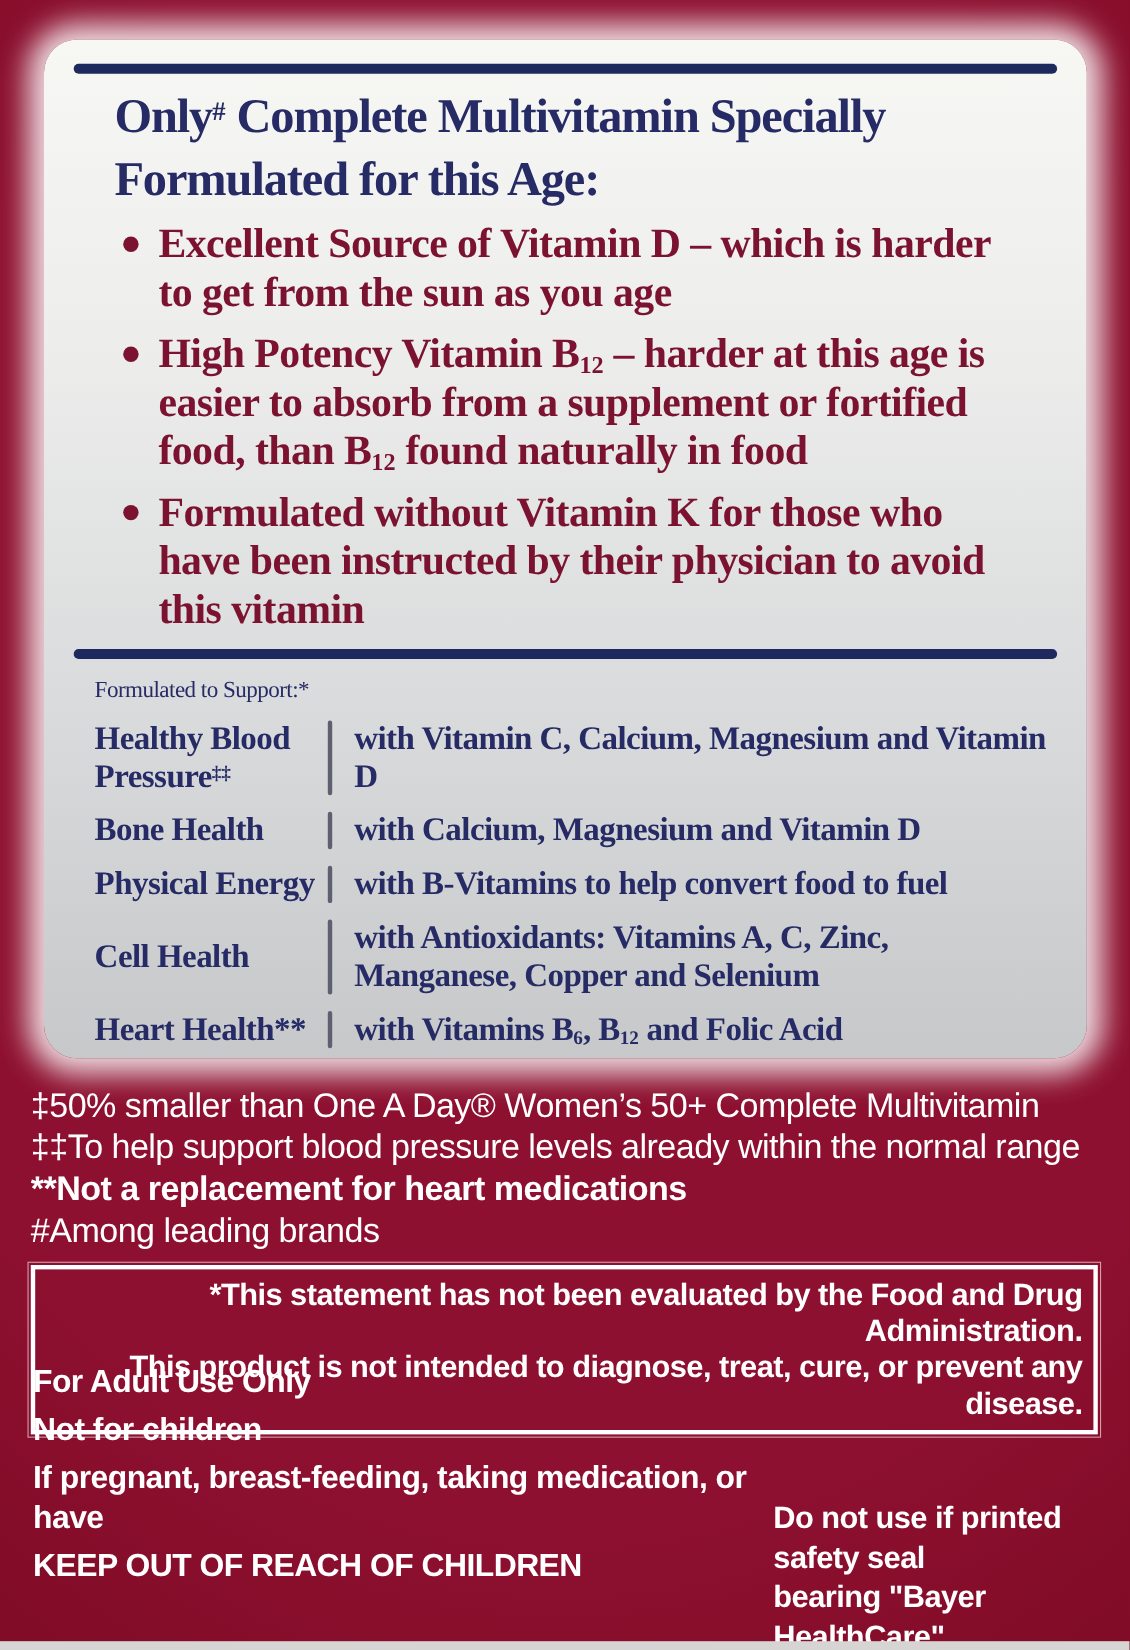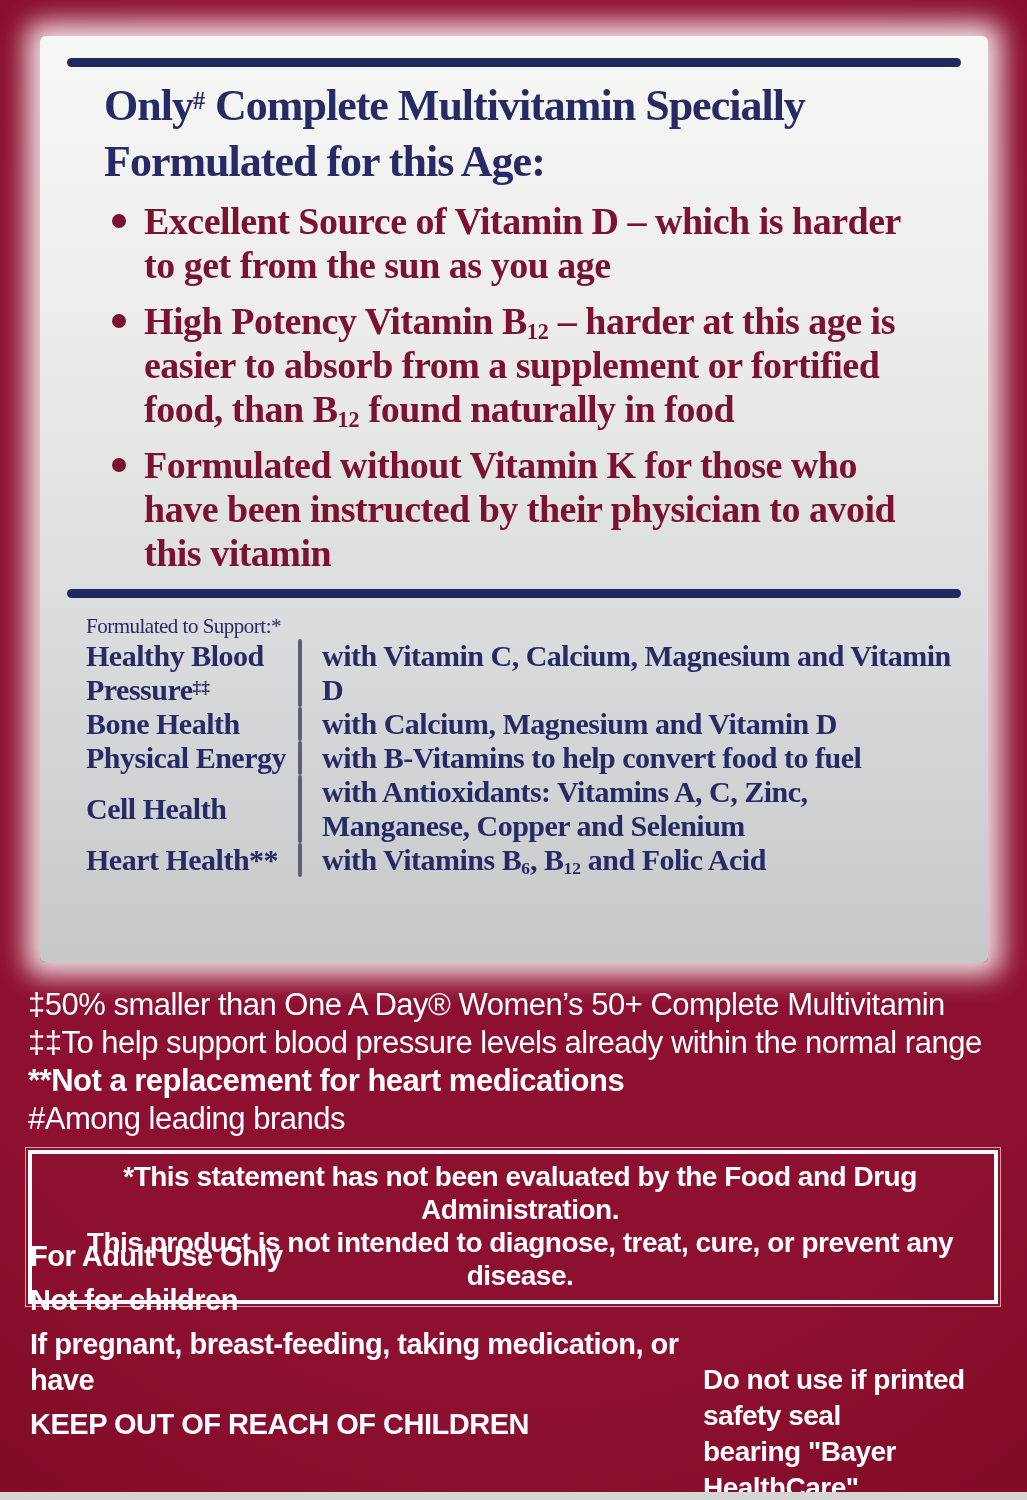--- a/index.html
+++ b/index.html
@@ -5,53 +5,53 @@
   html,body{margin:0;padding:0;}
   body{
     width:1027px;height:1500px;position:relative;overflow:hidden;
     background:#870b29;
     background-image:radial-gradient(120% 95% at 50% 42%, #8e1030 52%, #7e0b26 76%, #5c0519 100%);
     font-family:"Liberation Serif", serif;
     -webkit-font-smoothing:antialiased;
   }
   .panel{
     position:absolute;left:40px;top:36px;width:948px;height:926px;
-    box-sizing:border-box;border-radius:5px;
+    box-sizing:border-box;border-radius:30px;
     background:linear-gradient(180deg,#f7f7f4 0%,#ededec 30%,#d9dbdc 65%,#c6c8ca 100%);
     box-shadow:0 0 26px 14px rgba(255,255,255,0.85);
   }
   .rule{height:9px;background:#1e2a5e;border-radius:5px;margin-left:27px;margin-right:27px;}
   .rule-top{margin-top:22px;}
   .rule-mid{margin-top:14px;}
   .headline{
     margin:14px 30px 0 64px;color:#262b66;font-weight:bold;
     font-size:44px;line-height:50px;letter-spacing:-1px;
   }
   .headline .sup{font-size:55%;position:relative;top:-0.45em;letter-spacing:0;}
   .bullets{margin:10px 28px 0 72px;padding:0;list-style:none;color:#7b1230;}
   .bullet{display:flex;margin-top:12px;font-size:38px;line-height:44px;font-weight:bold;letter-spacing:-0.5px;}
   .bullet .dot{flex:0 0 auto;width:14px;height:14px;border-radius:50%;background:#7b1230;margin:15px 18px 0 0;}
   .bullet .line{display:block;}
   .subv{font-size:58%;position:relative;top:0.22em;line-height:0;letter-spacing:0;}
   .supv{font-size:58%;position:relative;top:-0.42em;line-height:0;letter-spacing:0;}
   .support{margin:16px 26px 0 46px;color:#262b66;}
   .support-heading{font-size:21px;font-weight:normal;letter-spacing:-0.5px;}
-  .srow{display:flex;align-items:stretch;}
+  .srow{display:flex;align-items:stretch;margin-top:15px;}
   .benefit{flex:0 0 212px;font-size:30px;line-height:34px;font-weight:bold;letter-spacing:-0.5px;align-self:center;}
   .vsep{flex:0 0 4px;background:#5d6070;border-radius:2px;margin-right:20px;}
   .detail{flex:1;font-size:30px;line-height:34px;font-weight:bold;letter-spacing:-0.5px;align-self:center;}
   .footnotes{
     position:absolute;left:28px;top:986px;color:#ffffff;
     font-family:"Liberation Sans", sans-serif;font-size:31px;line-height:38px;letter-spacing:-0.5px;
   }
   .footnote-bold{font-weight:bold;}
   .fda-box{
     position:absolute;left:28px;top:1150px;width:970px;box-sizing:border-box;
     border:4px solid #ffffff;outline:1px solid rgba(255,255,255,0.6);outline-offset:2px;
-    padding:6px 10px 8px 24px;text-align:center;
+    padding:6px 10px 8px 24px;text-align:right;
     color:#ffffff;font-family:"Liberation Sans", sans-serif;font-weight:bold;
     font-size:28px;line-height:33px;letter-spacing:-0.5px;
   }
   .fda-box .line{display:block;}
   .warnings{
     position:absolute;left:30px;top:1238px;width:660px;
     color:#ffffff;font-family:"Liberation Sans", sans-serif;font-weight:bold;
     font-size:29px;line-height:36px;letter-spacing:-0.5px;
   }
   .warning-item{margin-bottom:8px;}

